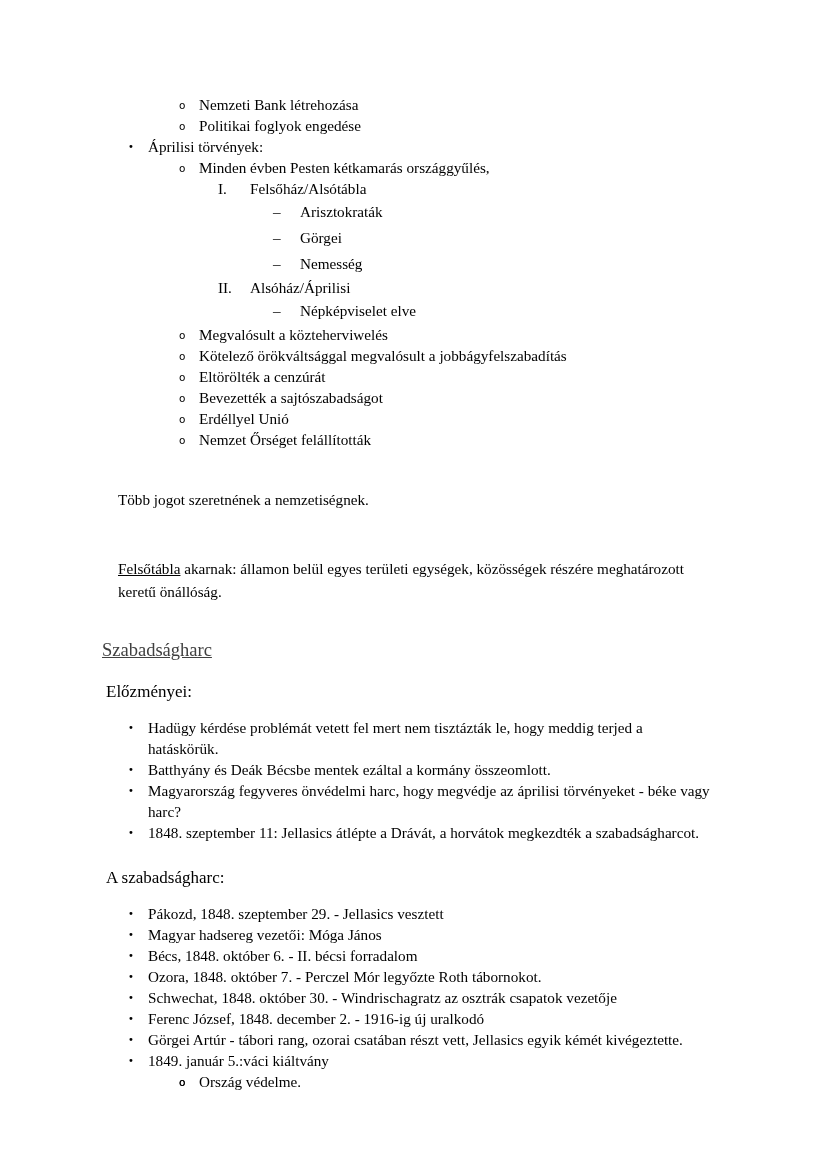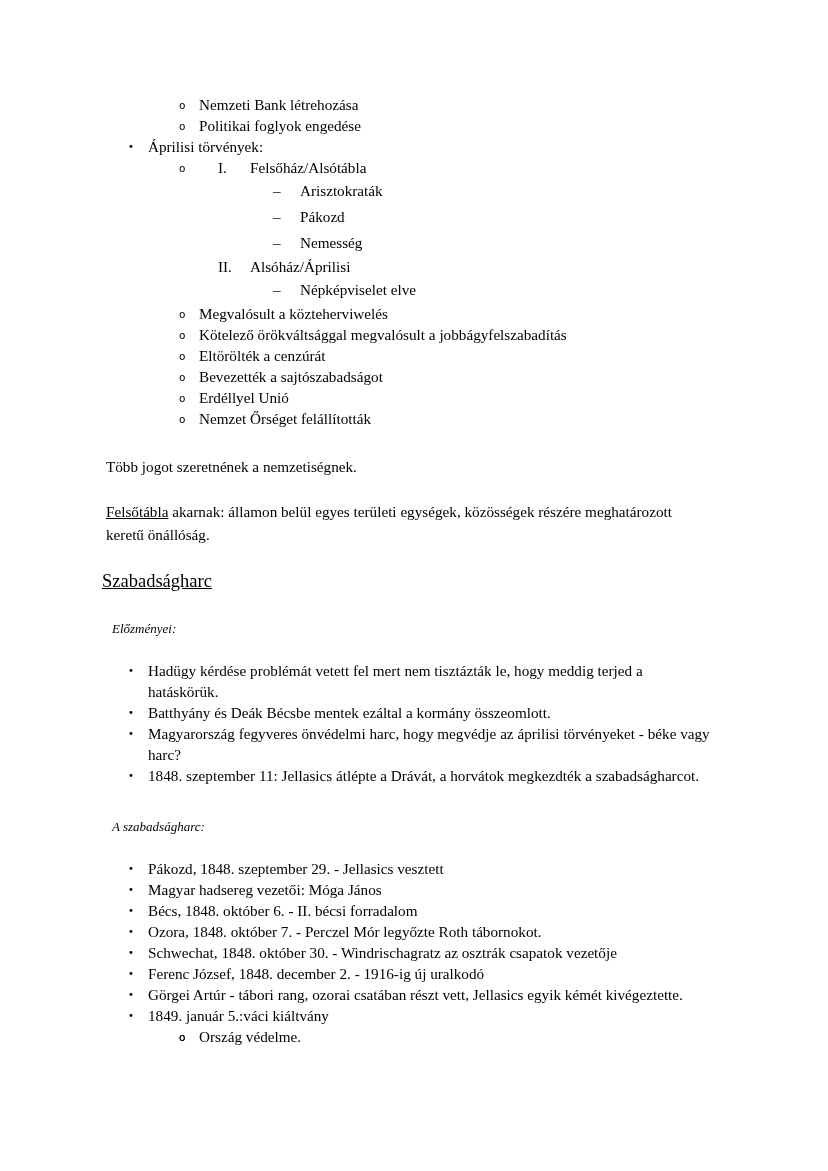--- a/index.html
+++ b/index.html
@@ -68,44 +68,43 @@
   .r1 > .li > .marker  { left: 116px; }
 
   
   .d1 > .li            { padding-left: 198px; line-height: 26px; }
   .d1 > .li > .marker  { left: 171px; line-height: 26px; }
 
   
   .para {
     font-size: 15.2px;
     line-height: 23px;
-    margin: 4px;
+    margin: 16px;
     text-align: left;
   }
   .u { text-decoration: underline; }
 
   .spacer-14 { height: 14px; }
   .spacer-18 { height: 18px; }
   .spacer-20 { height: 20px; }
   .spacer-22 { height: 22px; }
   .spacer-10 { height: 10px; }
 
   .heading {
     font-size: 18.5px;
     line-height: 26px;
-    color: #000000;
+    color: #404040;
     text-decoration: underline;
     margin: 0;
     font-weight: normal;
   }
   .label-it {
-    font-size: 13px;
+    font-size: 17px;
     line-height: 22px;
-    font-style: italic;
-    margin: 10px;
+    margin: 4px;
   }
 </style>
 </head>
 <body>
 
 <div class="page">
   <div class="content">
 
     <div class="lvl c1">
       <div class="li">
@@ -121,38 +120,39 @@
     <div class="lvl b1">
       <div class="li">
         <span class="marker">•</span>
         <span class="txt">Áprilisi törvények:</span>
       </div>
     </div>
 
     <div class="lvl c1">
       <div class="li">
         <span class="marker">o</span>
+        <span class="txt">Minden évben Pesten kétkamarás országgyűlés,</span>
       </div>
     </div>
 
     <div class="lvl r1">
       <div class="li">
         <span class="marker">I.</span>
         <span class="txt">Felsőház/Alsótábla</span>
       </div>
     </div>
 
     <div class="lvl d1">
       <div class="li">
         <span class="marker">–</span>
         <span class="txt">Arisztokraták</span>
       </div>
       <div class="li">
         <span class="marker">–</span>
-        <span class="txt">Pákozd</span>
+        <span class="txt">Görgei</span>
       </div>
       <div class="li">
         <span class="marker">–</span>
         <span class="txt">Nemesség</span>
       </div>
     </div>
 
     <div class="lvl r1">
       <div class="li">
         <span class="marker">II.</span>

